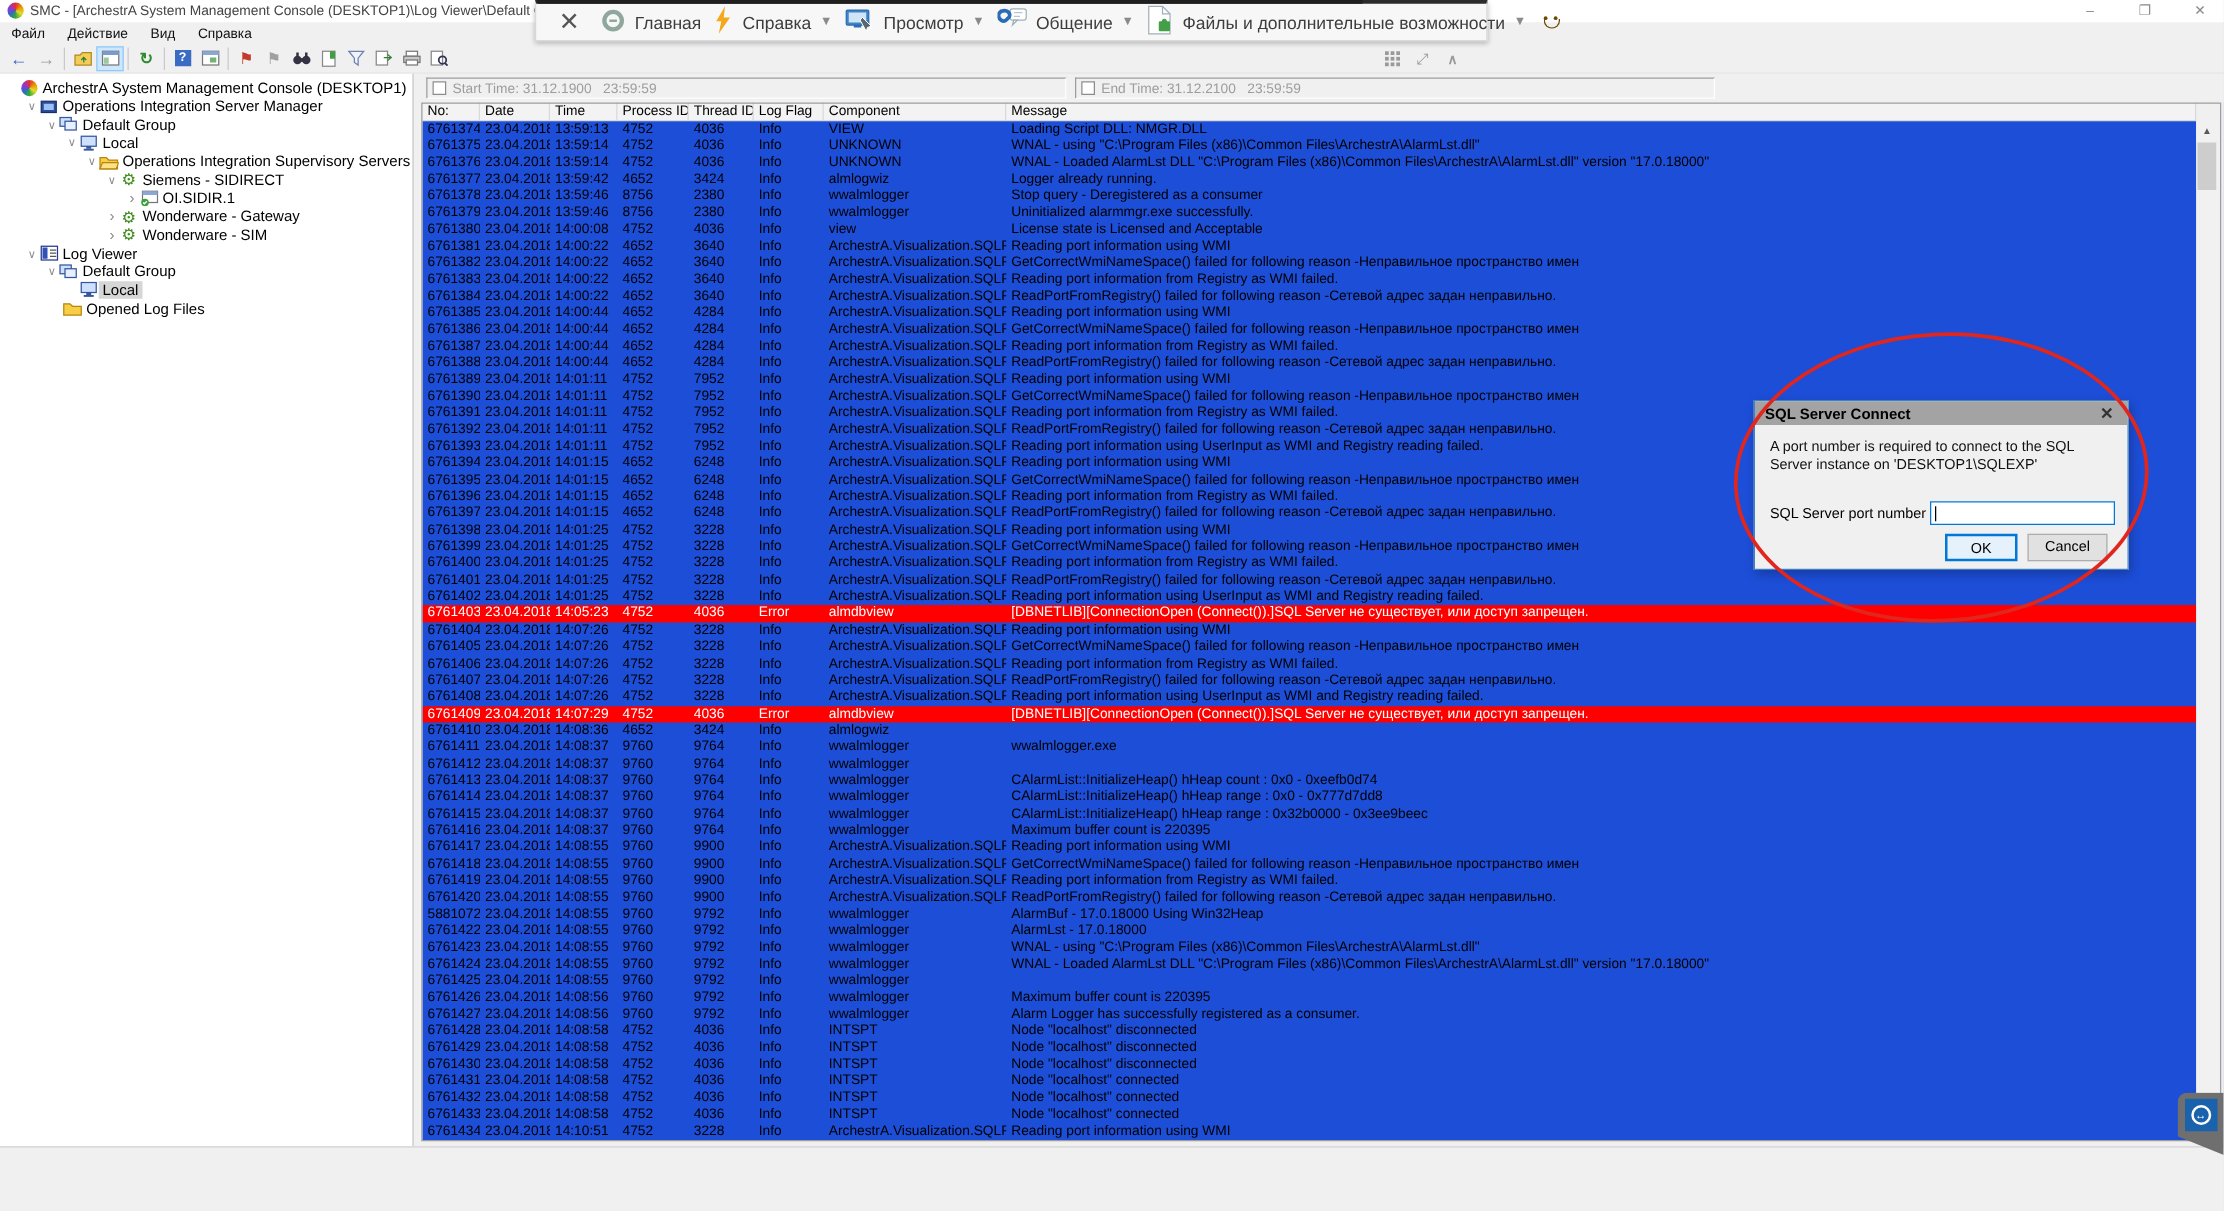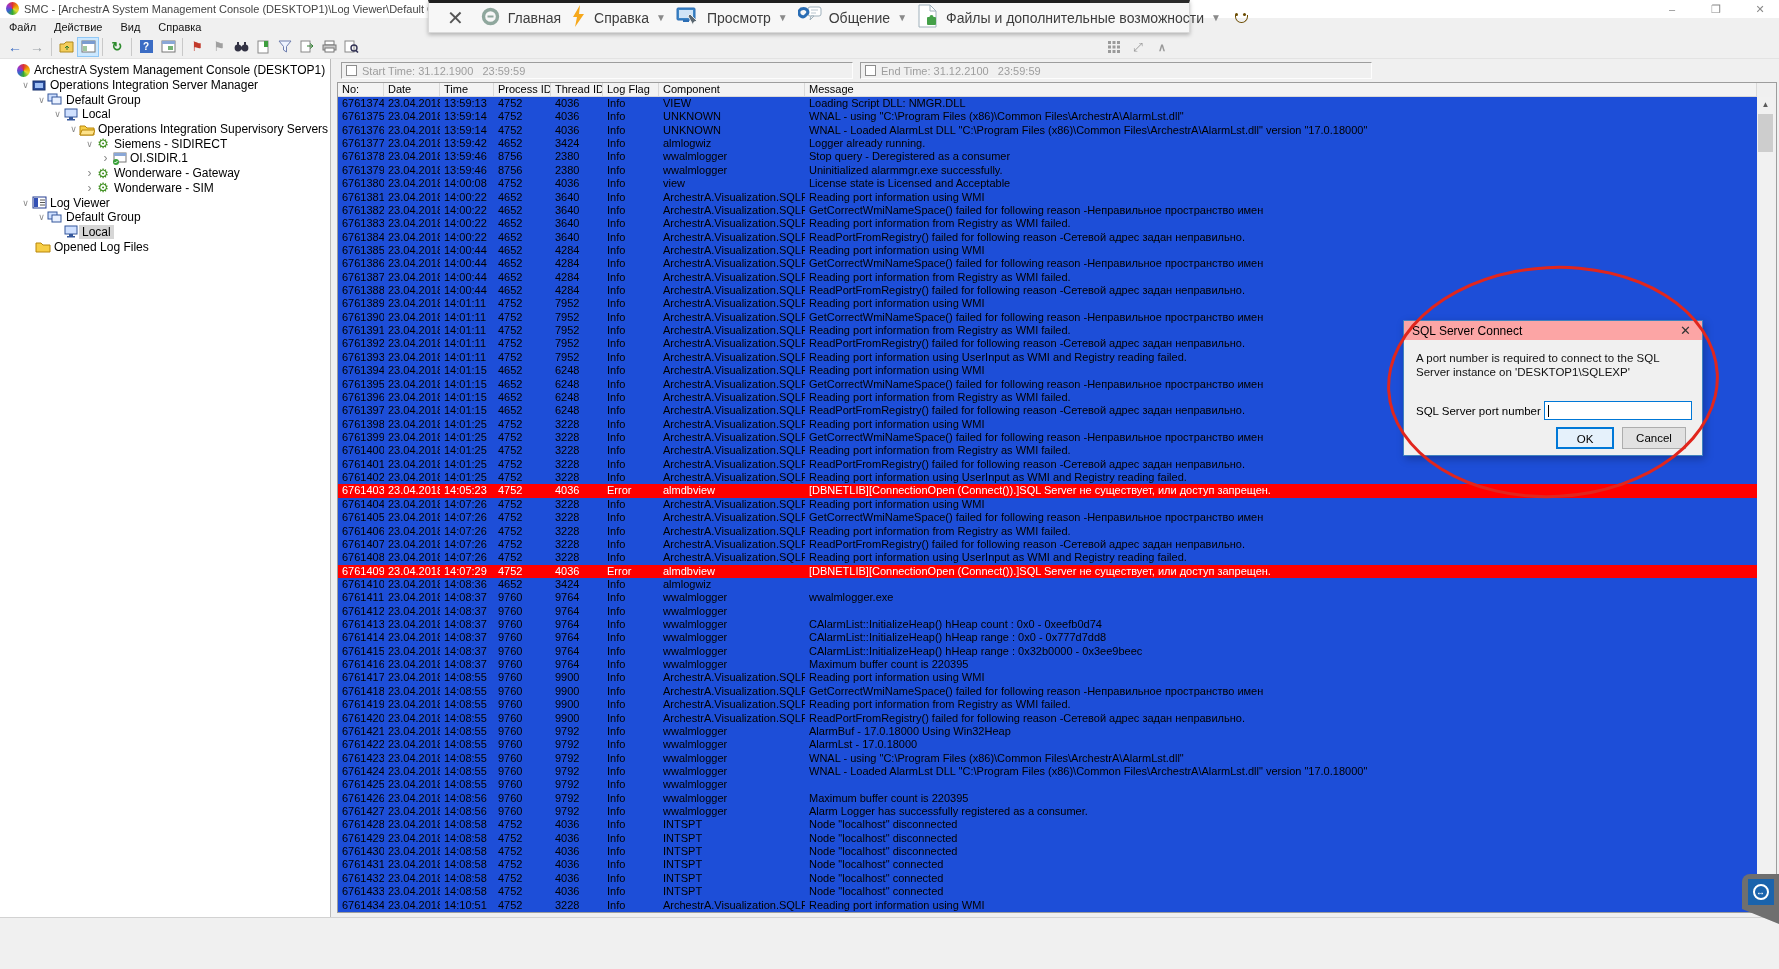--- a/index.html
+++ b/index.html
@@ -77,21 +77,21 @@
   .sb-btn { width:17px; height:16px; font-size:8px; color:#5a5a5a; text-align:center; line-height:16px; background:#f1f1f1; }
   #sb-thumb { position:absolute; top:17px; left:1px; width:15px; height:38px; background:#cdcdcd; }
   #sb-down { position:absolute; bottom:0; }
 
   
   #statusbar { left:0; top:917px; width:1779px; height:52px; background:#f0f0f0; border-top:1px solid #d2d2d2; }
 
   
   #dialog { left:1403px; top:320px; width:300px; height:136px; background:#f0f0f0;
             border:1px solid #3f82bf; box-shadow:2px 3px 8px rgba(0,0,0,.25); z-index:40; }
-  #dlg-title { height:19px; background:#fca5a5; display:flex; align-items:center; padding:0 8px; }
+  #dlg-title { height:19px; background:#a3a3a3; display:flex; align-items:center; padding:0 8px;font-weight:bold; }
   #dlg-title-text { font-size:12px; flex:1; }
   #dlg-close { font-size:13px; color:#333; padding:0 3px; }
   #dlg-msg { position:absolute; left:12px; top:30px; width:276px; font-size:11.5px; line-height:14px; color:#111; }
   #dlg-port-label { position:absolute; left:12px; top:84px; font-size:11.5px; }
   #dlg-input { position:absolute; left:140px; top:80px; width:148px; height:19px;
                background:#fff; border:1px solid #0078d7; }
   #dlg-caret { position:absolute; left:3px; top:3px; width:1px; height:12px; background:#000; }
   .dlg-btn { position:absolute; top:106px; height:22px; font-size:11.5px; text-align:center; line-height:20px;
              background:#e1e1e1; border:1px solid #adadad; }
   #btn-ok { left:152px; width:58px; border:2px solid #0078d7; background:#e5f1fb; }
@@ -396,21 +396,21 @@
       <span class="tree-arrow"></span>
       <span class="tree-icon">
         <svg width="15" height="13">
           <rect x="1" y="1" width="12" height="8" fill="#cfe0ff" stroke="#34579b"></rect>
           <rect x="5" y="9" width="4" height="2" fill="#34579b"></rect>
           <rect x="3" y="11" width="8" height="1.5" fill="#34579b"></rect>
         </svg>
       </span>
       <span class="tree-label sel">Local</span>
     </div>
-    <div class="tree-row" style="padding-left: 24px;">
+    <div class="tree-row" style="padding-left: 39px;">
       <span class="tree-arrow"></span>
       <span class="tree-icon">
         <svg width="16" height="13">
           <path d="M1 3h5l2 2h7v7H1z" fill="#f7ce46" stroke="#b8860b"></path>
         </svg>
       </span>
       <span class="tree-label">Opened Log Files</span>
     </div>
   </div>
 <div class="abs" id="splitter"></div>
@@ -900,21 +900,21 @@
       <div class="c0">6761420</div>
       <div class="c1">23.04.2018</div>
       <div class="c2">14:08:55</div>
       <div class="c3">9760</div>
       <div class="c4">9900</div>
       <div class="c5">Info</div>
       <div class="c6">ArchestrA.Visualization.SQLPORT</div>
       <div class="c7">ReadPortFromRegistry() failed for following reason -Сетевой адрес задан неправильно.</div>
     </div>
     <div class="lrow">
-      <div class="c0">6761421</div>
+      <div class="c0">5881072</div>
       <div class="c1">23.04.2018</div>
       <div class="c2">14:08:55</div>
       <div class="c3">9760</div>
       <div class="c4">9792</div>
       <div class="c5">Info</div>
       <div class="c6">wwalmlogger</div>
       <div class="c7">AlarmBuf - 17.0.18000 Using Win32Heap</div>
     </div>
     <div class="lrow">
       <div class="c0">6761422</div>

